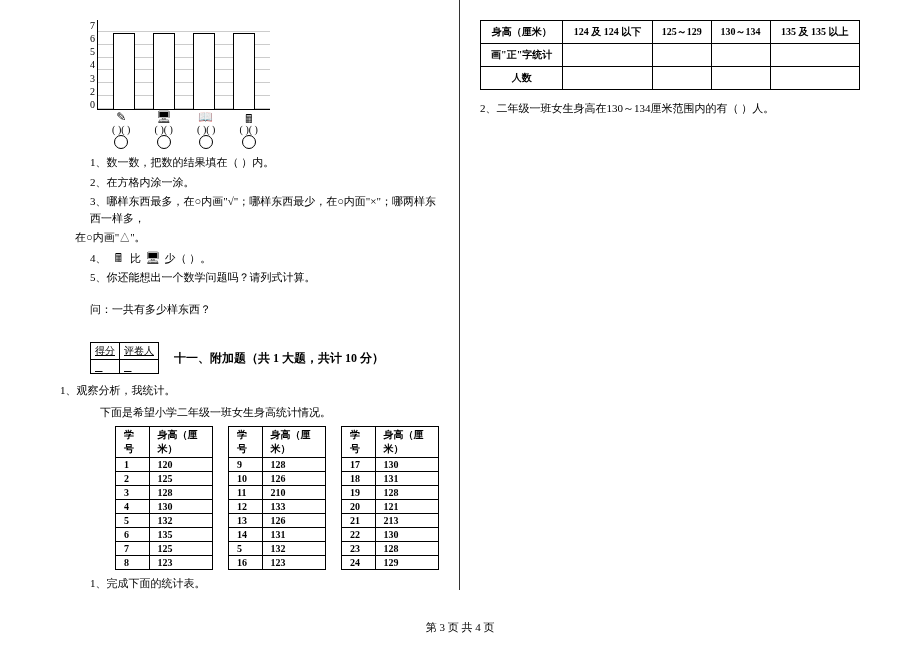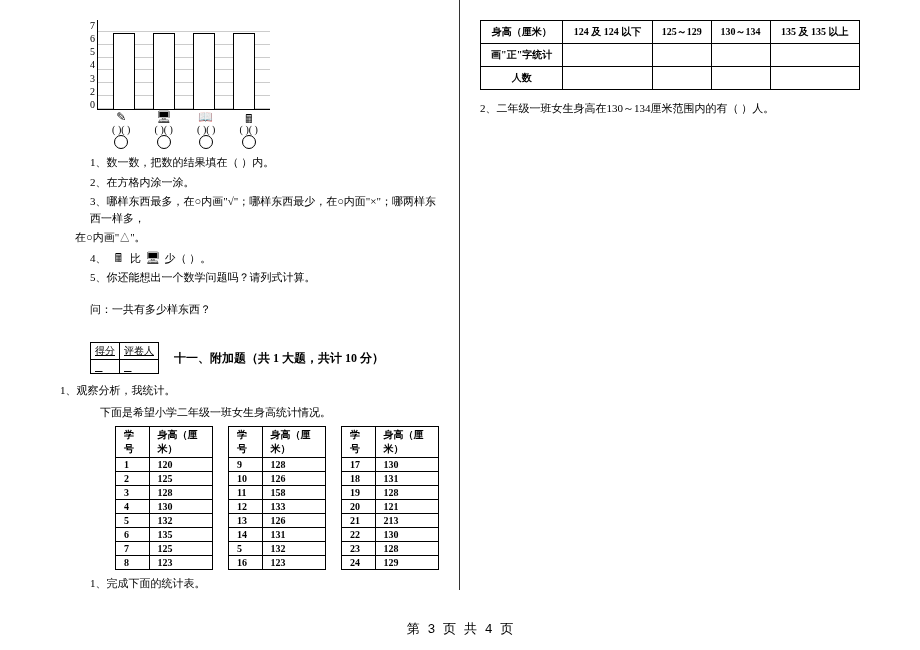--- a/index.html
+++ b/index.html
@@ -22,23 +22,22 @@
     }
     .col-left {
       width: 50%;
       border-right: 1px solid #333;
     }
     .col-right {
       width: 50%;
     }
     .footer {
       text-align: center;
-      font-size: 13px;
+      font-size: 11px;
       padding-top: 30px;
-      font-family: Liberation Mono, monospace;
     }
     
     .chart {
       margin: 10px 0 5px 70px;
       width: 180px;
     }
     .chart-area {
       display: flex;
       height: 90px;
     }
@@ -271,21 +270,21 @@
         <tr>
               <td>9</td>
               <td>128</td>
             </tr>
         <tr>
               <td>10</td>
               <td>126</td>
             </tr>
         <tr>
               <td>11</td>
-              <td>158</td>
+              <td>210</td>
             </tr>
         <tr>
               <td>12</td>
               <td>133</td>
             </tr>
         <tr>
               <td>13</td>
               <td>126</td>
             </tr>
         <tr>

